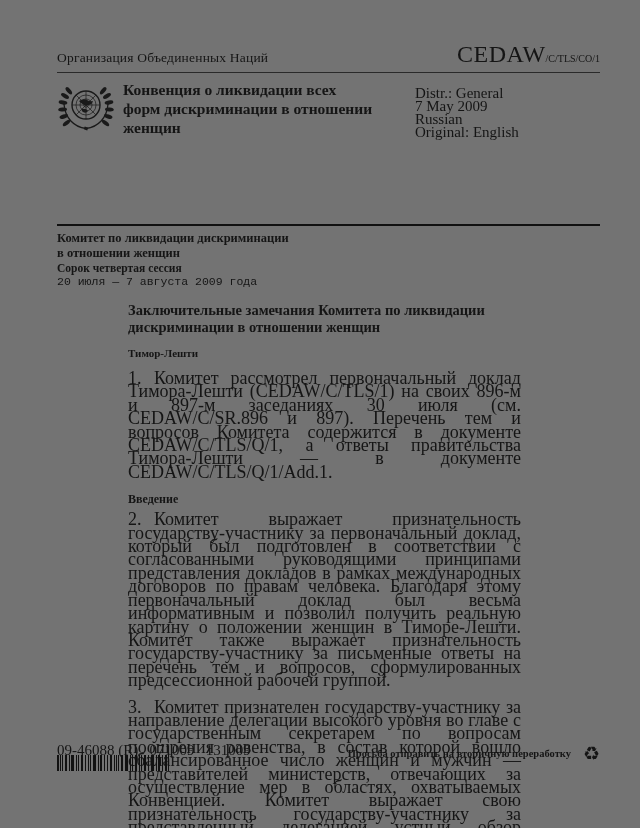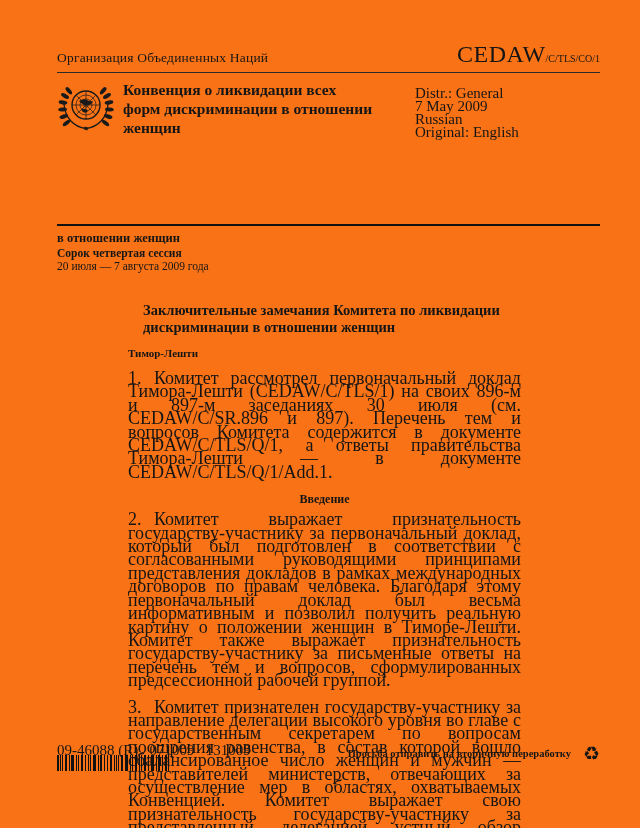--- a/index.html
+++ b/index.html
@@ -1,20 +1,20 @@
 <!DOCTYPE html>
 <html><head>
 <meta charset="utf-8">
 <style>
   html, body { margin: 0; padding: 0; background: #ffffff; }
   #page {
     position: relative;
     width: 640px;
     height: 828px;
-    background: #f97316;
+    background: #737373;
     color: #151515;
     font-family: "Liberation Serif", serif;
     overflow: hidden;
   }
 
   
   .header-row {
     position: absolute;
     left: 57px; top: 42px; width: 543px;
     display: flex; justify-content: space-between; align-items: flex-end;
@@ -39,27 +39,27 @@
 
   .rule-thick {
     position: absolute; left: 57px; top: 224px; width: 543px; height: 2px;
     background: #111;
   }
 
   
   .committee { position: absolute; left: 57px; top: 231px; width: 420px; }
   .committee-name { font-weight: bold; font-size: 12.5px; line-height: 15px; }
   .session { font-weight: bold; font-size: 11.5px; line-height: 13px; margin-top: 1px; }
-  .dates { font-size: 11.5px; line-height: 13px; }
+  .dates { font-size: 11.5px; line-height: 13px; font-family: Liberation Mono, monospace; }
 
   
   .body-col { position: absolute; left: 128px; top: 302px; width: 393px; }
-  .main-title { font-weight: bold; font-size: 14.5px; line-height: 17px; margin: 0 0 11px 15px; }
+  .main-title { font-weight: bold; font-size: 14.5px; line-height: 17px; margin: 0 0 11px 0; }
   .country { font-weight: bold; font-size: 11px; margin: 0 0 13px 0; }
-  .section-heading { font-weight: bold; font-size: 12px; margin: 0 0 6px 0; text-align: center; }
+  .section-heading { font-weight: bold; font-size: 12px; margin: 0 0 6px 0; }
   .para {
     font-size: 18px; line-height: 13.4px; text-align: justify;
     margin: 0 0 13px 0;
   }
   .pnum { display: inline-block; width: 26px; }
 
   
   .footer-job {
     position: absolute; left: 57px; top: 742px;
     font-size: 15px; white-space: pre;
@@ -123,20 +123,21 @@
       <div>Distr.: General</div>
       <div>7 May 2009</div>
       <div>Russian</div>
       <div>Original: English</div>
     </div>
   </div>
 
   <div class="rule-thick"></div>
 
   <div class="committee">
+    <div class="committee-name">Комитет по ликвидации дискриминации</div>
     <div class="committee-name">в отношении женщин</div>
     <div class="session">Сорок четвертая сессия</div>
     <div class="dates">20 июля — 7 августа 2009 года</div>
   </div>
 
   <div class="body-col">
     <div class="main-title">Заключительные замечания Комитета по ликвидации дискриминации в отношении женщин</div>
     <div class="country">Тимор-Лешти</div>
 
     <p class="para"><span class="pnum">1.</span><span>Комитет рассмотрел первоначальный доклад Тимора-Лешти (CEDAW/C/TLS/1) на своих 896-м и 897-м заседаниях 30 июля (см. CEDAW/C/SR.896 и 897). Перечень тем и вопросов Комитета содержится в документе CEDAW/C/TLS/Q/1, а ответы правительства Тимора-Лешти — в до­кументе CEDAW/C/TLS/Q/1/Add.1.</span></p>

